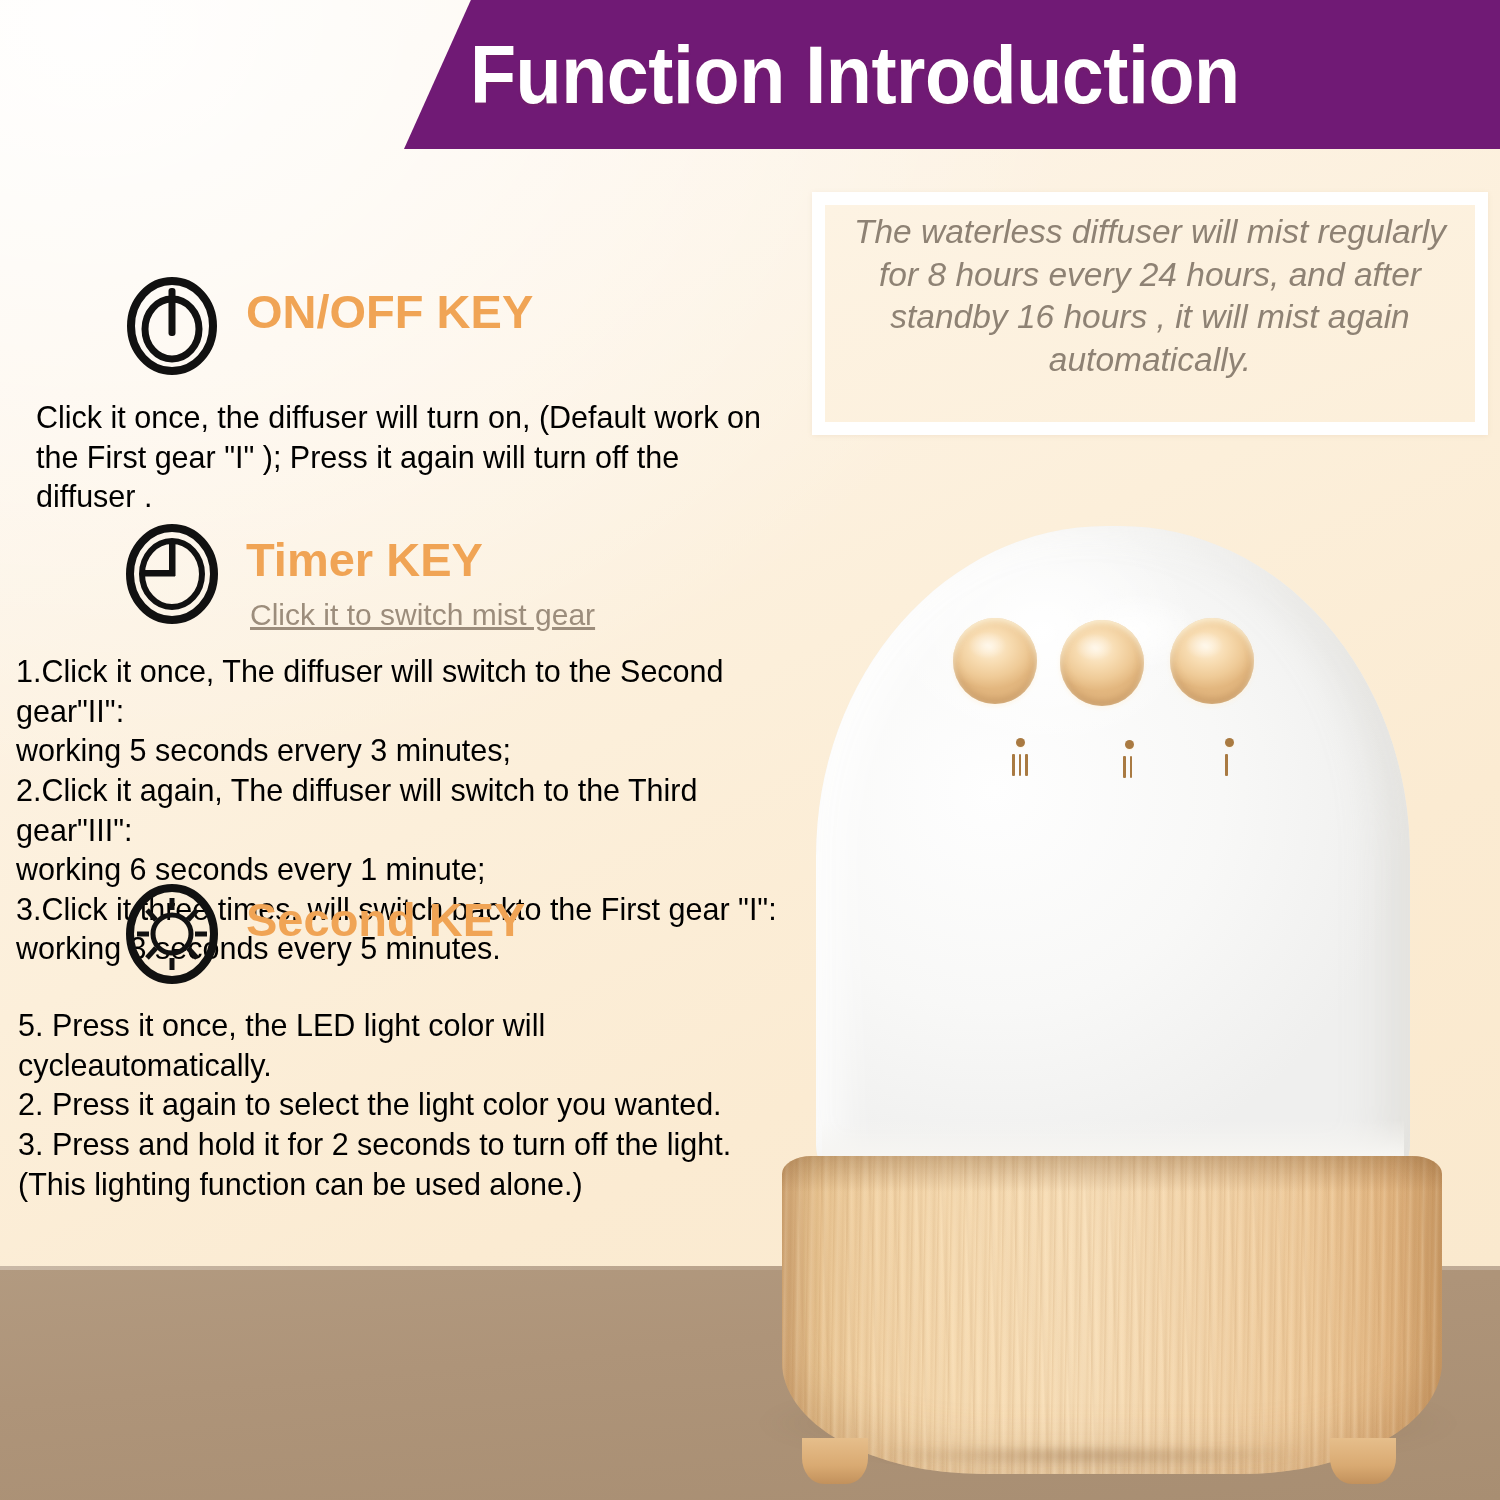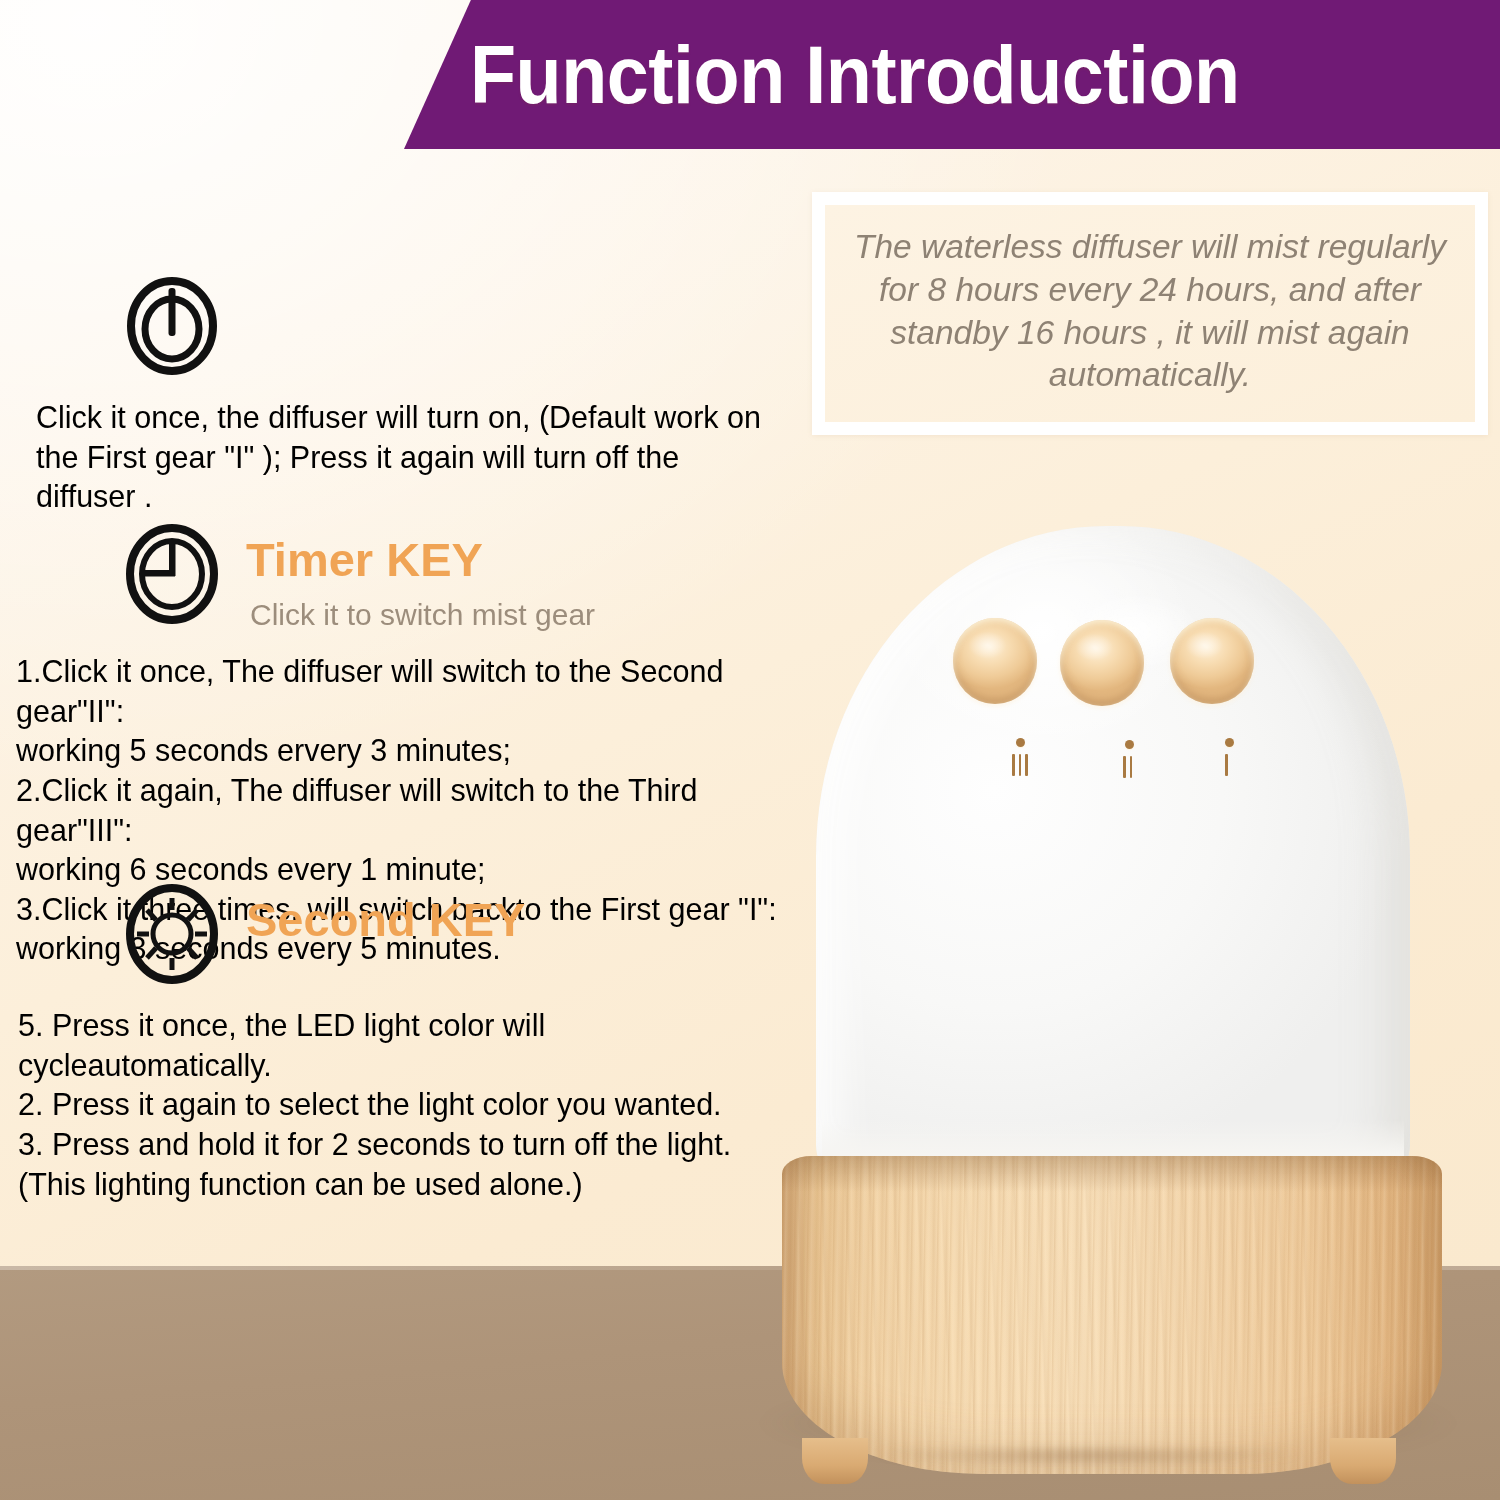--- a/index.html
+++ b/index.html
@@ -52,21 +52,21 @@
   
   .note {
     position:absolute; left:812px; top:192px; width:676px; height:243px;
     background:#FFFFFF;
     padding:13px;
     box-shadow:0 1px 5px rgba(170,130,80,0.10);
   }
   .note-inner {
     width:100%; height:100%;
     background:linear-gradient(160deg,#FDF3E3 0%, #FCEFDA 100%);
-    display:flex; align-items:center; justify-content:center;
+    display:flex; align-items:flex-start; justify-content:center;
     padding:6px 18px 10px;
   }
   .note-text {
     color:#8E8274;
     font-style:italic;
     font-size:33.5px;
     line-height:1.27;
     text-align:center;
     font-family:"Liberation Sans Narrow","Liberation Sans", sans-serif;
   }
@@ -93,20 +93,21 @@
     line-height:1;
     font-family:"Liberation Sans Narrow","Liberation Sans", sans-serif;
   }
   .feat-sub {
     color:#9C8D7C;
     font-size:30px;
     line-height:1.2;
     padding-top:14px;
     padding-left:4px;
     font-family:"Liberation Sans Narrow","Liberation Sans", sans-serif;
+    text-decoration:underline;
   }
 
   .feat-body {
     color:#000000;
     font-size:30.5px;
     line-height:1.30;
     font-family:"Liberation Sans Narrow","Liberation Sans", sans-serif;
     white-space:pre-line;
   }
   #power-body { margin:22px 0 0 36px; width:726px; }
@@ -242,20 +243,23 @@
   </div>
 
   <div class="feature" id="feature-power">
     <div class="feat-head">
       <div class="icon-wrap">
         <svg viewBox="0 0 96 100">
           <ellipse cx="48" cy="50" rx="41" ry="45" fill="none" stroke="#111" stroke-width="8"></ellipse>
           <ellipse cx="48" cy="53" rx="27" ry="30" fill="none" stroke="#111" stroke-width="7"></ellipse>
           <rect x="44.5" y="12" width="7" height="48" rx="3" fill="#111"></rect>
         </svg>
+      </div>
+      <div class="head-text">
+        <div class="feat-title">ON/OFF KEY</div>
       </div>
     </div>
     <div class="feat-body" id="power-body">Click it once, the diffuser will turn on, (Default work on
 the First gear "I" ); Press it again will turn off the diffuser .</div>
   </div>
 
   <div class="feature" id="feature-timer">
     <div class="feat-head">
       <div class="icon-wrap">
         <svg viewBox="0 0 96 100">

